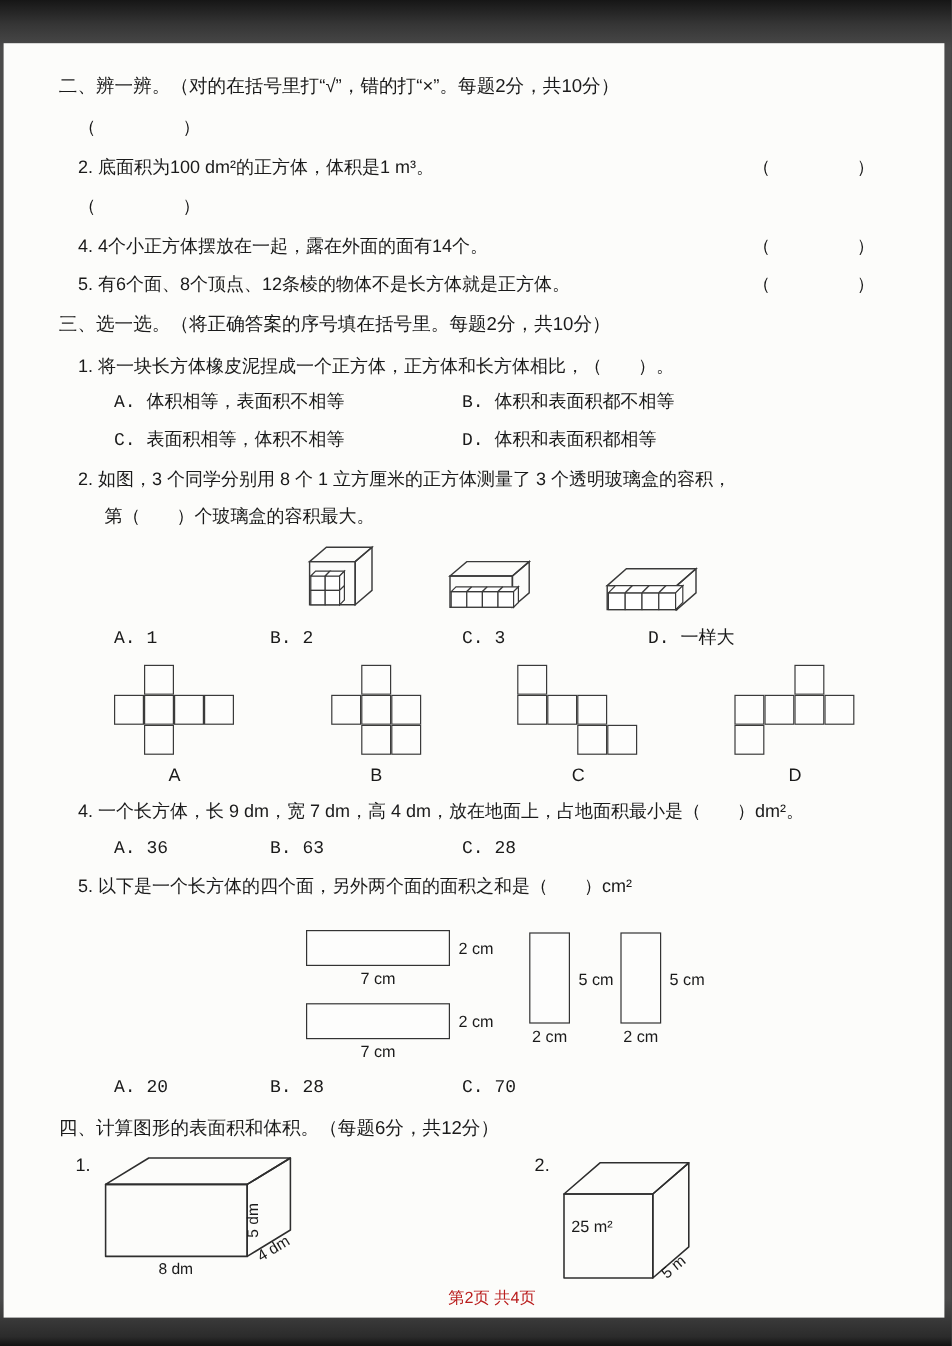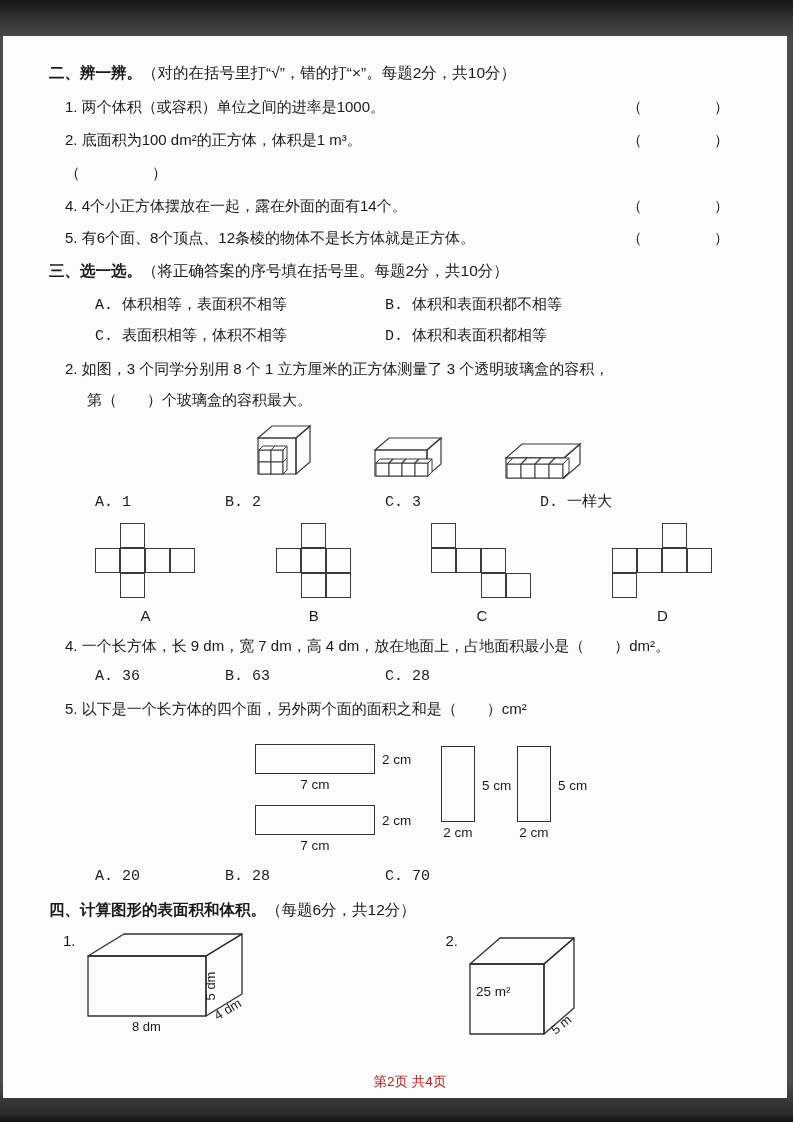--- a/index.html
+++ b/index.html
@@ -8,21 +8,21 @@
     background:linear-gradient(180deg,#161616 0%,#353535 20px,#4a4a4a 40px,#4a4a4a calc(100% - 40px),#2b2b2b calc(100% - 8px),#111 100%);
     font-family:"Liberation Sans","DejaVu Sans",sans-serif;
   }
   .paper{
     position:absolute;left:3px;right:6px;top:36px;bottom:24px;
     background:#fcfcfa;color:#1a1a1a;
     padding:26px 44px 10px 46px;box-sizing:border-box;
     font-size:15px;line-height:1.45;
   }
   .sec-h{margin:0 0 12px 0;font-size:15.5px;}
-  .sec-h .b{font-weight:bold;}
+  .sec-h .b{font-weight:normal;}
   .tf{display:flex;justify-content:space-between;margin:0 0 11px 16px;}
   .tf-paren{white-space:pre;letter-spacing:14px;}
   .q{margin:0 0 9px 16px;}
   .q2-line2{margin-left:38px;}
   .opt-row{display:flex;margin:0 0 10px 46px;}
   .opt{display:inline-block;white-space:nowrap;font-family:Liberation Mono, monospace;}
   .w130{width:130px;}.w160{width:160px;}.w155{width:155px;}.w290{width:290px;}
   .boxes{display:flex;align-items:flex-end;gap:55px;margin:6px 0 12px 205px;}
   .boxes svg{display:block;}
   .gbox{stroke:#3a3a3a;stroke-width:1.2;fill:none;}
@@ -56,21 +56,20 @@
 <body>
 
 <div class="scan">
   <div class="paper">
 
     <div class="sec-h">
       <span class="b">二、辨一辨。</span><span>（对的在括号里打“√”，错的打“×”。每题2分，共10分）</span>
     </div>
 
     <div class="tf">
-      <span>1. 两个体积（或容积）单位之间的进率是1000。</span>
       <span class="tf-paren">（　　）</span>
     </div>
     <div class="tf">
       <span>2. 底面积为100 dm²的正方体，体积是1 m³。</span>
       <span class="tf-paren">（　　）</span>
     </div>
     <div class="tf">
       <span class="tf-paren">（　　）</span>
     </div>
     <div class="tf">
@@ -79,20 +78,21 @@
     </div>
     <div class="tf">
       <span>5. 有6个面、8个顶点、12条棱的物体不是长方体就是正方体。</span>
       <span class="tf-paren">（　　）</span>
     </div>
 
     <div class="sec-h" style="">
       <span class="b">三、选一选。</span><span>（将正确答案的序号填在括号里。每题2分，共10分）</span>
     </div>
 
+    <div class="q">1. 将一块长方体橡皮泥捏成一个正方体，正方体和长方体相比，（　　）。</div>
     <div class="opt-row">
       <span class="opt w290">A. 体积相等，表面积不相等</span>
       <span class="opt">B. 体积和表面积都不相等</span>
     </div>
     <div class="opt-row">
       <span class="opt w290">C. 表面积相等，体积不相等</span>
       <span class="opt">D. 体积和表面积都相等</span>
     </div>
 
     <div class="q">2. 如图，3 个同学分别用 8 个 1 立方厘米的正方体测量了 3 个透明玻璃盒的容积，</div>

